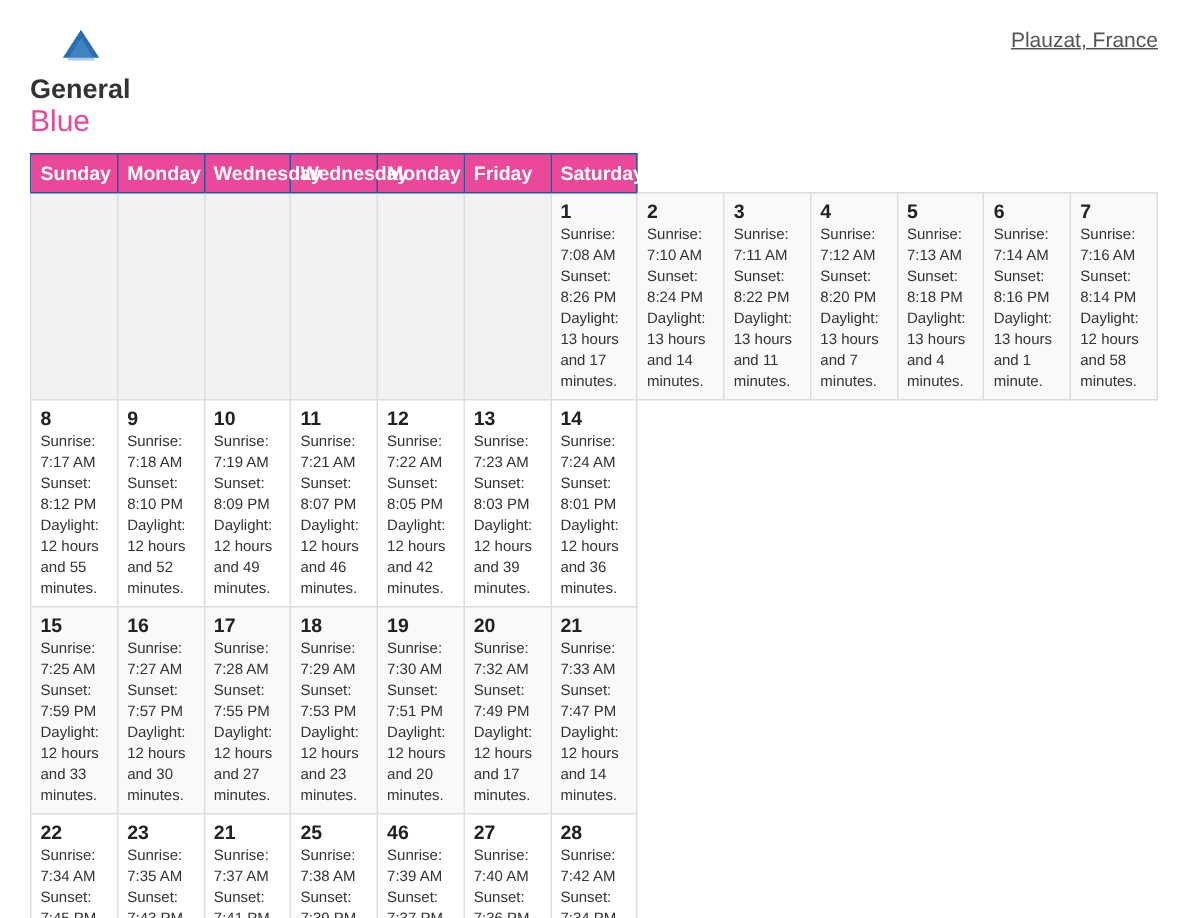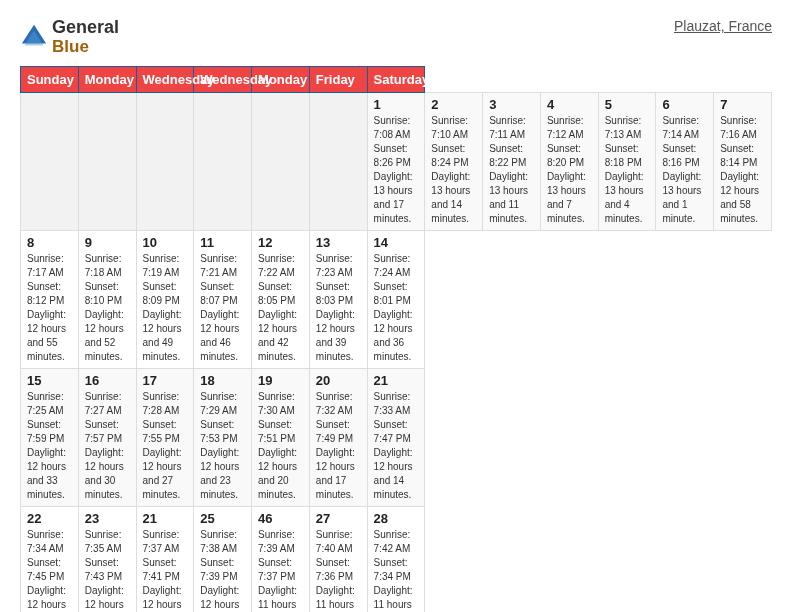--- a/index.html
+++ b/index.html
@@ -17,20 +17,21 @@
     .header {
       display: flex;
       align-items: flex-start;
       justify-content: space-between;
       margin-bottom: 10px;
     }
     .logo {
       display: flex;
       align-items: center;
       gap: 4px;
+      flex-direction: column;
     }
     .logo-text {
       display: flex;
       flex-direction: column;
       line-height: 1.1;
     }
     .logo-icon {
       width: 28px;
       height: 28px;
     }
@@ -46,21 +47,21 @@
       font-size: 14px;
       color: #555;
       text-decoration: underline;
     }
     table {
       width: 100%;
       border-collapse: collapse;
       table-layout: fixed;
     }
     thead tr th {
-      background-color: #ef4444;
+      background-color: #ec4899;
       color: #fff;
       font-size: 13px;
       font-weight: bold;
       padding: 5px 6px;
       text-align: left;
       border: 1px solid #1a5da0;
     }
     tbody tr td {
       vertical-align: top;
       padding: 4px 6px;
@@ -94,21 +95,21 @@
 
 <div class="page">
   <div class="header">
     <div class="logo">
       <svg class="logo-icon" viewBox="0 0 30 30" xmlns="http://www.w3.org/2000/svg">
         <polygon points="15,2 28,22 2,22" fill="#2a6db5"></polygon>
         <polygon points="15,8 25,24 5,24" fill="#5599d0" opacity="0.5"></polygon>
       </svg>
       <div class="logo-text">
         <span style="font-size:18px;font-weight:bold;color:#333;line-height:1.1;">General</span>
-        <span style="font-size:17px;font-weight:bold;color:#a16207;line-height:1.1;">Blue</span>
+        <span style="font-size:20px;font-weight:normal;color:#ec4899;line-height:1.1;">Blue</span>
       </div>
     </div>
     <div class="title-block">
       <div class="location">Plauzat, France</div>
     </div>
   </div>
 
   <table>
     <thead>
       <tr>

